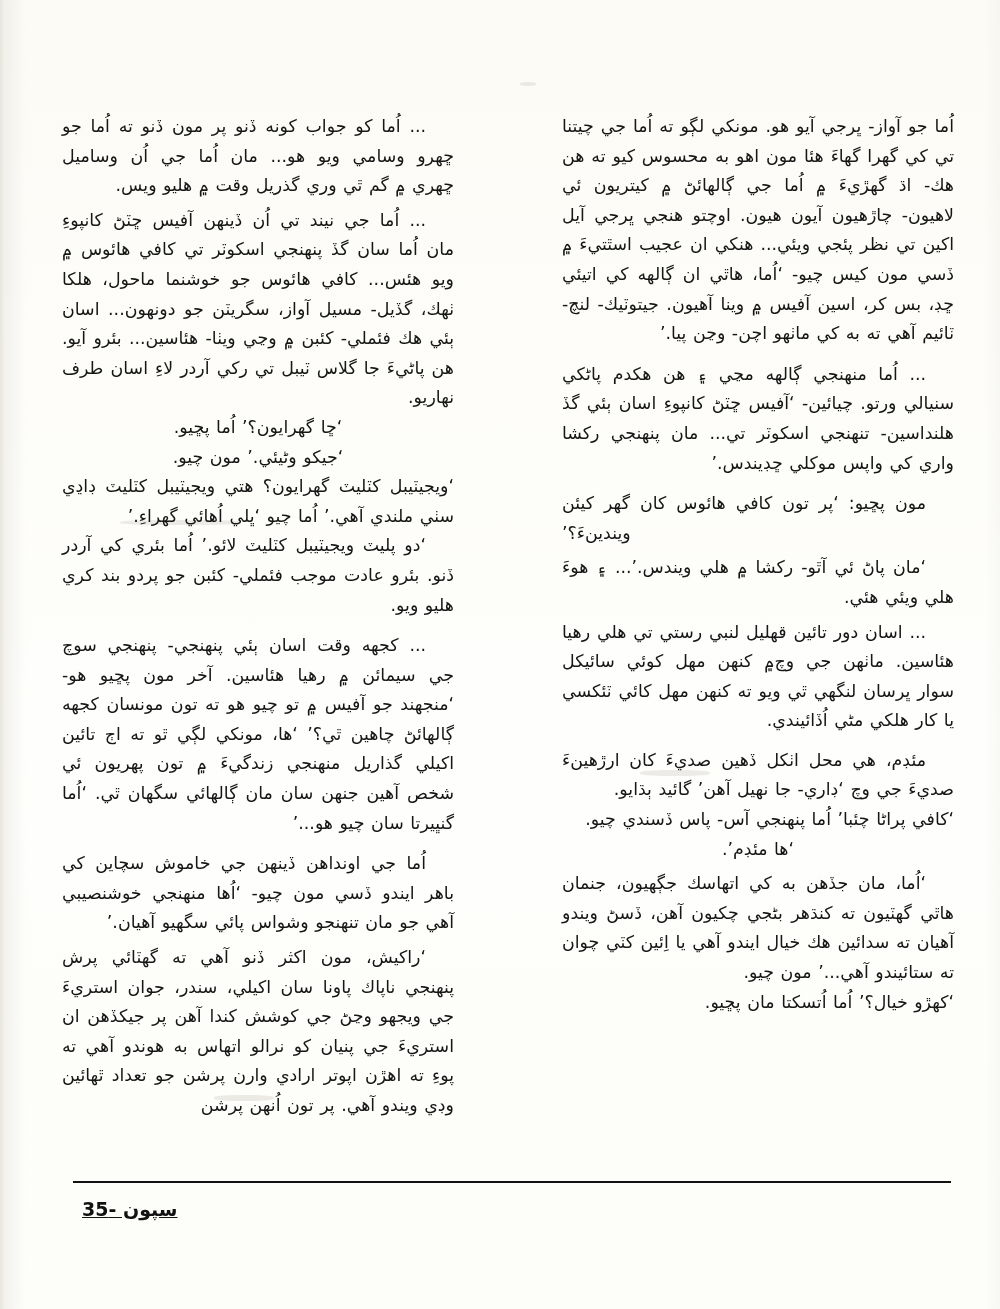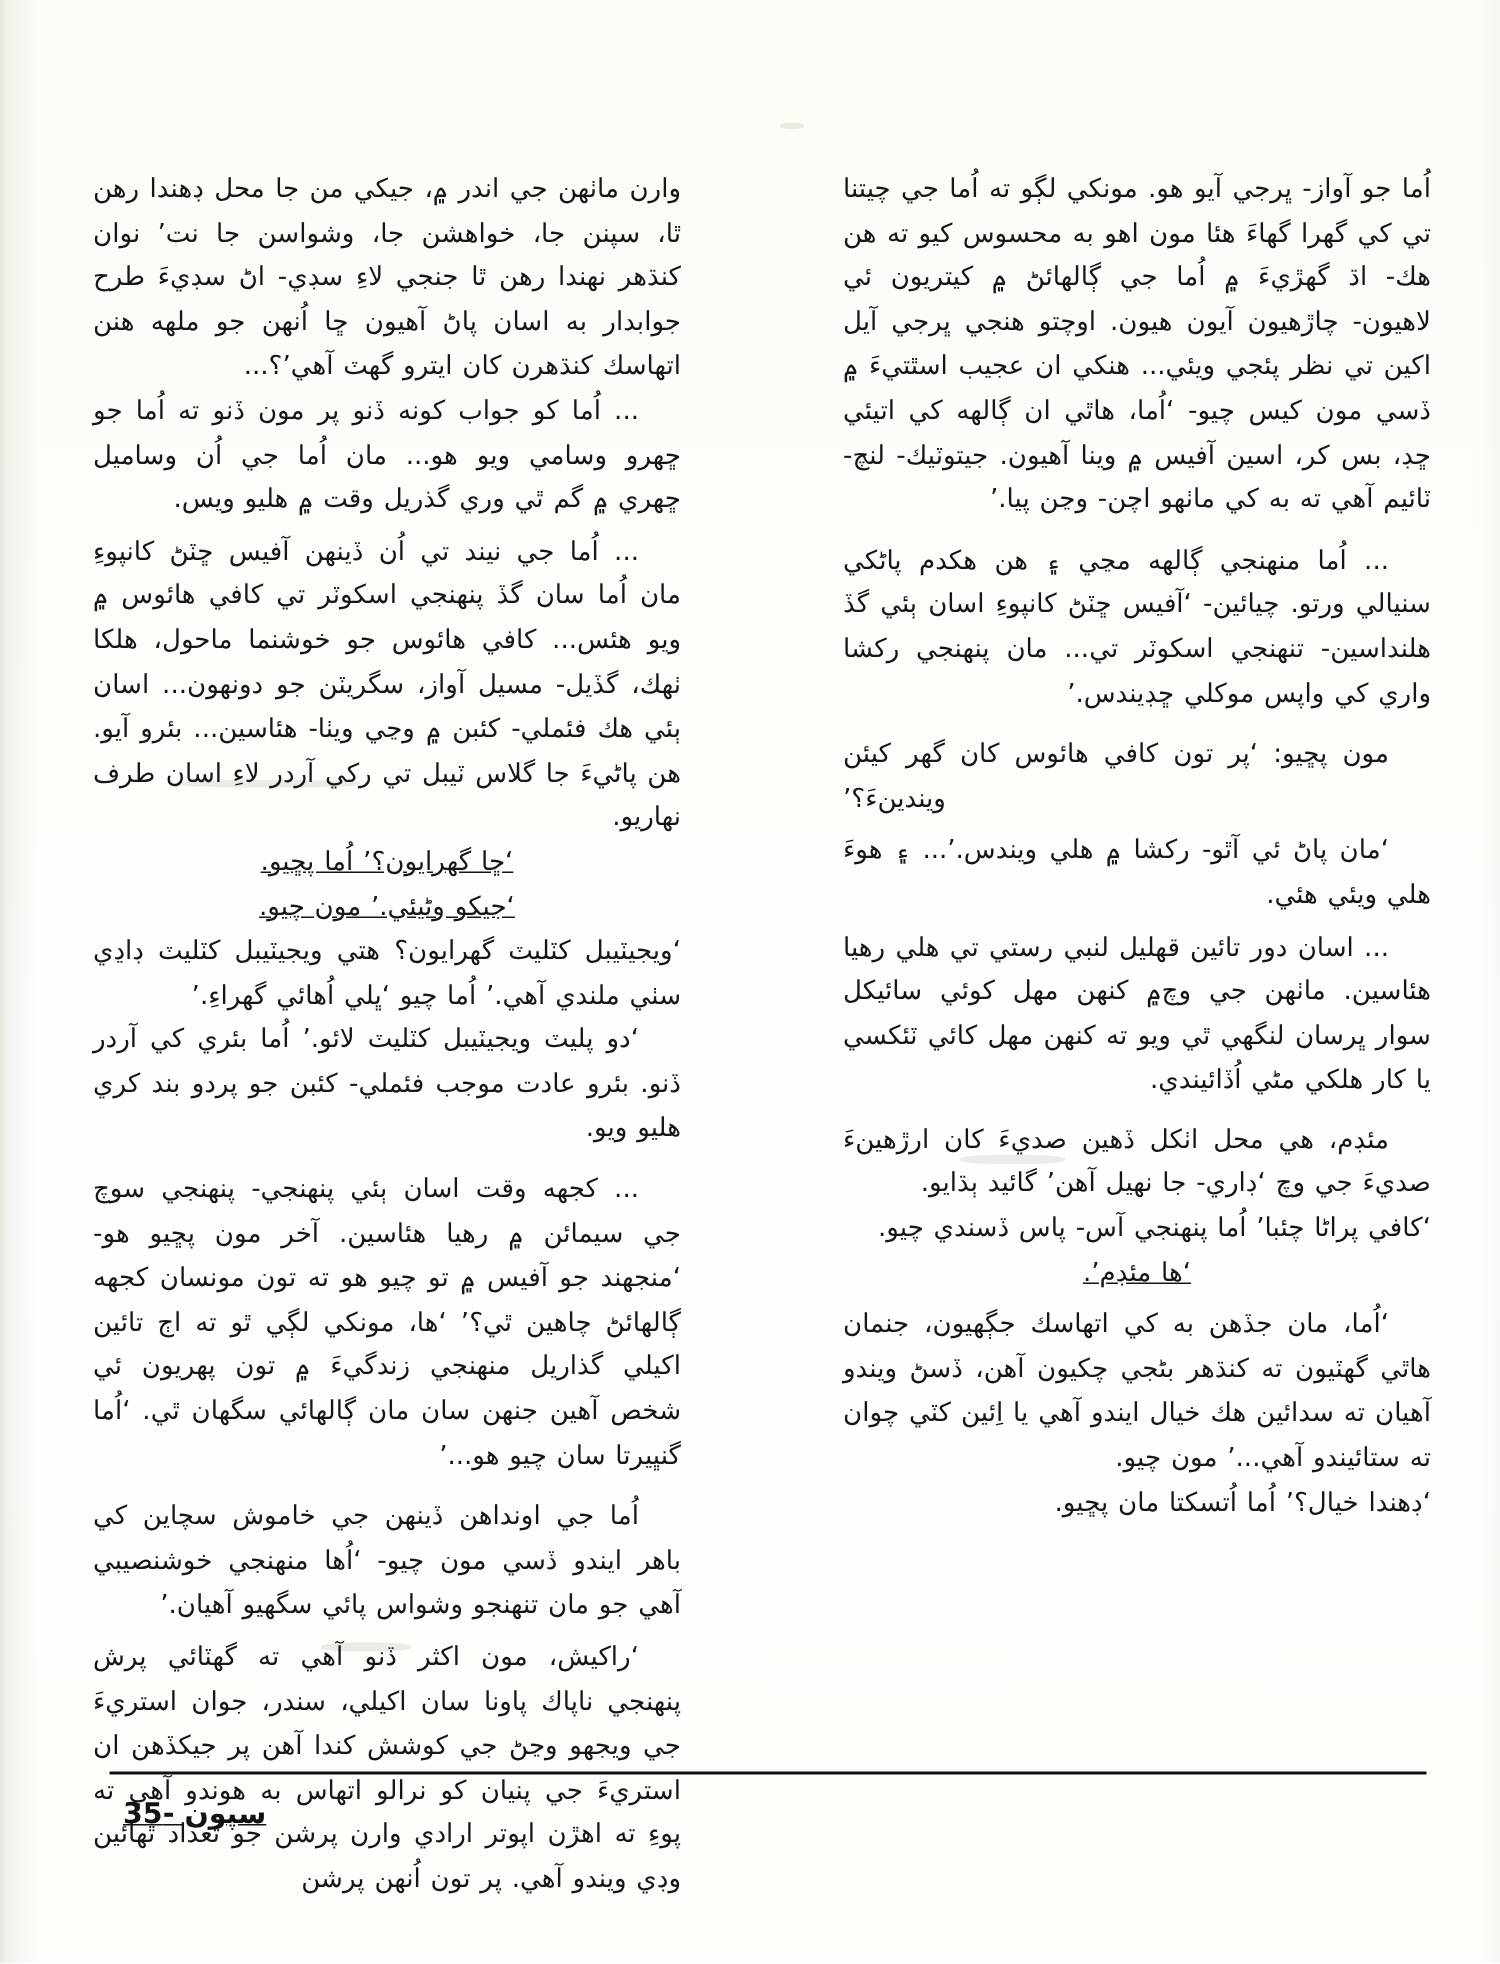--- a/index.html
+++ b/index.html
@@ -69,21 +69,20 @@
   .para {
     margin: 0 0 0 0;
     text-align: justify;
     text-align-last: right;
   }
   .para.indent { text-indent: 28px; }
   .para.cont   { text-indent: 0; }
   .para.endcenter {
     text-align: justify;
     text-align-last: center;
-    text-decoration: underline;
   }
   .para.endleft {
     text-align: justify;
     text-align-last: left;
   }
   .gap { height: 11px; }
   .gap-sm { height: 5px; }
 
   .footer-rule {
     position: absolute;
@@ -139,26 +138,25 @@
       <p class="para indent">‘مان پاڻ ئي آٿو- ركشا ۾ هلي ويندس.’... ۽ هوءَ هلي ويئي هئي.</p>
       <div class="gap-sm"></div>
       <p class="para indent">... اسان دور تائين قهليل لنبي رستي تي هلي رهيا هئاسين. ماٺهن جي وچ۾ كنهن مهل كوئي سائيكل سوار ڀرسان لنگهي ٿي ويو ته كنهن مهل كائي ٽئكسي يا كار هلكي مڻي اُڏائيندي.</p>
       <div class="gap-sm"></div>
       <div class="gap-sm"></div>
       <p class="para indent">مئڊم، هي محل اٺكل ڏهين صديءَ كان ارڙهينءَ صديءَ جي وچ ‘ڊاري- جا نهيل آهن’ گائيد ٻڌايو.</p>
       <p class="para cont">‘كافي پراڻا چئبا’ اُما پنهنجي آس- پاس ڏسندي چيو.</p>
       <p class="para endcenter">‘ها مئڊم’.</p>
       <div class="gap-sm"></div>
       <p class="para indent">‘اُما، مان جڏهن به كي اتهاسك جڳهيون، جنمان هاٿي گهٽيون ته كنڌهر بڻجي چكيون آهن، ڏسڻ ويندو آهيان ته سدائين هك خيال ايندو آهي يا اِئين كٽي چوان ته ستائيندو آهي...’ مون چيو.</p>
-      <p class="para cont">‘ڊهندا خيال؟’ اُما اُتسكتا مان پڇيو.</p>
+      <p class="para cont">‘كهڙو خيال؟’ اُما اُتسكتا مان پڇيو.</p>
       <div class="gap-sm"></div>
     </div>
 
     <div class="col col-left">
-      <p class="para cont">وارن ماٺهن جي اندر ۾، جيكي من جا محل ڊهندا رهن ٿا، سپنن جا، خواهشن جا، وشواسن جا نت’ نوان كنڌهر نهندا رهن ٿا جنجي لاءِ سڊي- اڻ سڊيءَ طرح جوابدار به اسان پاڻ آهيون ڇا اُنهن جو ملهه هنن اتهاسك كنڌهرن كان ايترو گهٽ آهي’؟...</p>
       <p class="para indent">... اُما كو جواب كونه ڏنو پر مون ڏنو ته اُما جو ڇهرو وسامي ويو هو... مان اُما جي اُن وساميل ڇهري ۾ گم ٿي وري گذريل وقت ۾ هليو ويس.</p>
       <div class="gap-sm"></div>
       <p class="para indent">... اُما جي نيند تي اُن ڏينهن آفيس ڇٽڻ كانپوءِ مان اُما سان گڏ پنهنجي اسكوٽر تي كافي هائوس ۾ ويو هئس... كافي هائوس جو خوشنما ماحول، هلكا ٺهك، گڏيل- مسيل آواز، سگريٽن جو دونهون... اسان ٻئي هك فئملي- كئبن ۾ وڃي ويٺا- هئاسين... بئرو آيو. هن پاڻيءَ جا گلاس ٽيبل تي ركي آردر لاءِ اسان طرف نهاريو.</p>
       <p class="para endcenter">‘ڇا گهرايون؟’ اُما پڇيو.</p>
       <p class="para endcenter">‘جيكو وڻيئي.’ مون چيو.</p>
       <p class="para cont">‘ويجيٽيبل كٽليٽ گهرايون؟ هتي ويجيٽيبل كٽليٽ ڊاڍي سٺي ملندي آهي.’ اُما چيو ‘ڀلي اُهائي گهراءِ.’</p>
       <p class="para indent">‘دو پليٽ ويجيٽيبل كٽليٽ لائو.’ اُما بئري كي آردر ڏنو. بئرو عادت موجب فئملي- كئبن جو پردو بند كري هليو ويو.</p>
       <div class="gap"></div>
       <p class="para indent">... كجهه وقت اسان ٻئي پنهنجي- پنهنجي سوچ جي سيمائن ۾ رهيا هئاسين. آخر مون پڇيو هو- ‘منجهند جو آفيس ۾ تو چيو هو ته تون مونسان كجهه ڳالهائڻ چاهين ٿي؟’ ‘ها، مونكي لڳي ٿو ته اڄ تائين اكيلي گذاريل منهنجي زندگيءَ ۾ تون پهريون ئي شخص آهين جنهن سان مان ڳالهائي سگهان ٿي. ‘اُما گنڀيرتا سان چيو هو...’</p>
       <div class="gap"></div>

